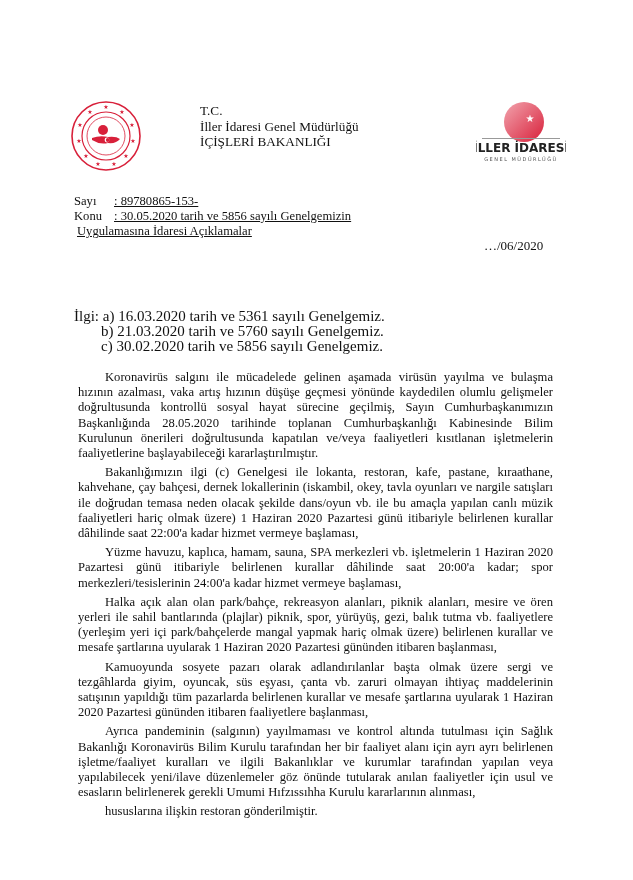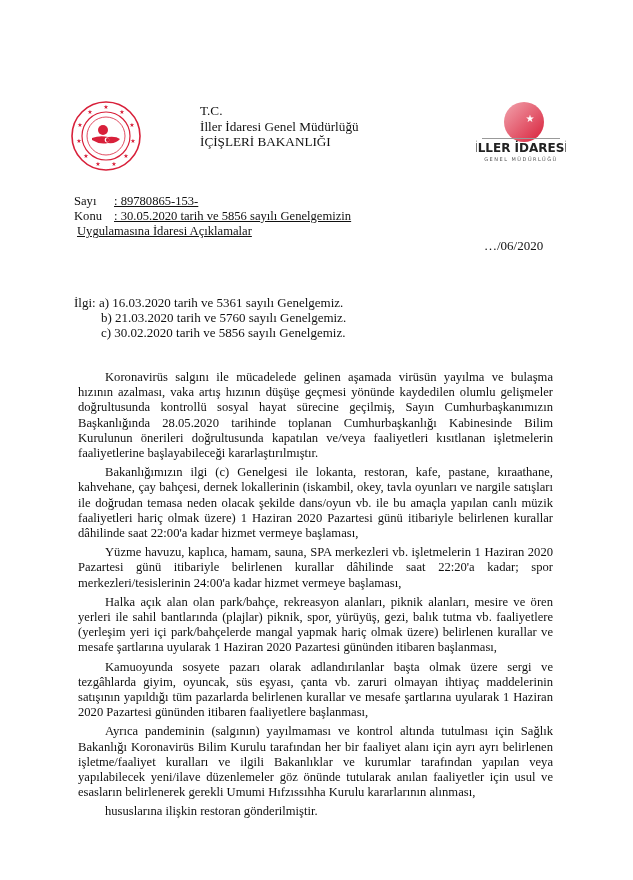--- a/index.html
+++ b/index.html
@@ -13,21 +13,21 @@
     .seal { position: absolute; left: 70px; top: 100px; width: 72px; height: 72px; }
     .logo { position: absolute; left: 476px; top: 100px; width: 90px; height: 64px; }
 
     .header { position: absolute; left: 200px; top: 103px; width: 260px; text-align: left; font-size: 13.2px; line-height: 15.5px; }
 
     .meta { position: absolute; left: 74px; top: 194px; font-size: 12.6px; line-height: 15.2px; }
     .meta .row { white-space: nowrap; text-decoration: underline; }
     .meta .lbl { display: inline-block; width: 40px; }
     .date { position: absolute; left: 484px; top: 194px; font-size: 13px; line-height: 15.2px; margin-top: 44px; }
 
-    .ilgi { position: absolute; left: 74px; top: 295px; font-size: 13px; line-height: 15.2px; }
+    .ilgi { position: absolute; left: 74px; top: 309px; font-size: 15px; line-height: 15.2px; }
     .ilgi .sub { padding-left: 27px; }
 
     .body { position: absolute; left: 74px; top: 366px; width: 483px; font-size: 12.6px; line-height: 15.2px; }
     .body p { margin: 4px; text-align: justify; text-indent: 27px; text-align-last: left; }
     .body p.last { text-indent: 27px; }
   </style>
 </head>
 <body>
 
 <div class="page">
@@ -88,20 +88,20 @@
 
   <div class="ilgi">
     <div>İlgi: a) 16.03.2020 tarih ve 5361 sayılı Genelgemiz.</div>
     <div class="sub">b) 21.03.2020 tarih ve 5760 sayılı Genelgemiz.</div>
     <div class="sub">c) 30.02.2020 tarih ve 5856 sayılı Genelgemiz.</div>
   </div>
 
   <div class="body">
     <p>Koronavirüs salgını ile mücadelede gelinen aşamada virüsün yayılma ve bulaşma hızının azalması, vaka artış hızının düşüşe geçmesi yönünde kaydedilen olumlu gelişmeler doğrultusunda kontrollü sosyal hayat sürecine geçilmiş, Sayın Cumhurbaşkanımızın Başkanlığında 28.05.2020 tarihinde toplanan Cumhurbaşkanlığı Kabinesinde Bilim Kurulunun önerileri doğrultusunda kapatılan ve/veya faaliyetleri kısıtlanan işletmelerin faaliyetlerine başlayabileceği kararlaştırılmıştır.</p>
     <p>Bakanlığımızın ilgi (c) Genelgesi ile lokanta, restoran, kafe, pastane, kıraathane, kahvehane, çay bahçesi, dernek lokallerinin (iskambil, okey, tavla oyunları ve nargile satışları ile doğrudan temasa neden olacak şekilde dans/oyun vb. ile bu amaçla yapılan canlı müzik faaliyetleri hariç olmak üzere) 1 Haziran 2020 Pazartesi günü itibariyle belirlenen kurallar dâhilinde saat 22:00'a kadar hizmet vermeye başlaması,</p>
-    <p>Yüzme havuzu, kaplıca, hamam, sauna, SPA merkezleri vb. işletmelerin 1 Haziran 2020 Pazartesi günü itibariyle belirlenen kurallar dâhilinde saat 22:20'a kadar; spor merkezleri/tesislerinin 24:00'a kadar hizmet vermeye başlaması,</p>
+    <p>Yüzme havuzu, kaplıca, hamam, sauna, SPA merkezleri vb. işletmelerin 1 Haziran 2020 Pazartesi günü itibariyle belirlenen kurallar dâhilinde saat 20:00'a kadar; spor merkezleri/tesislerinin 24:00'a kadar hizmet vermeye başlaması,</p>
     <p>Halka açık alan olan park/bahçe, rekreasyon alanları, piknik alanları, mesire ve ören yerleri ile sahil bantlarında (plajlar) piknik, spor, yürüyüş, gezi, balık tutma vb. faaliyetlere (yerleşim yeri içi park/bahçelerde mangal yapmak hariç olmak üzere) belirlenen kurallar ve mesafe şartlarına uyularak 1 Haziran 2020 Pazartesi gününden itibaren başlanması,</p>
     <p>Kamuoyunda sosyete pazarı olarak adlandırılanlar başta olmak üzere sergi ve tezgâhlarda giyim, oyuncak, süs eşyası, çanta vb. zaruri olmayan ihtiyaç maddelerinin satışının yapıldığı tüm pazarlarda belirlenen kurallar ve mesafe şartlarına uyularak 1 Haziran 2020 Pazartesi gününden itibaren faaliyetlere başlanması,</p>
     <p>Ayrıca pandeminin (salgının) yayılmaması ve kontrol altında tutulması için Sağlık Bakanlığı Koronavirüs Bilim Kurulu tarafından her bir faaliyet alanı için ayrı ayrı belirlenen işletme/faaliyet kuralları ve ilgili Bakanlıklar ve kurumlar tarafından yapılan veya yapılabilecek yeni/ilave düzenlemeler göz önünde tutularak anılan faaliyetler için usul ve esasların belirlenerek gerekli Umumi Hıfzıssıhha Kurulu kararlarının alınması,</p>
     <p class="last">hususlarına ilişkin restoran gönderilmiştir.</p>
   </div>
 
 </div>
 
 </body></html>

